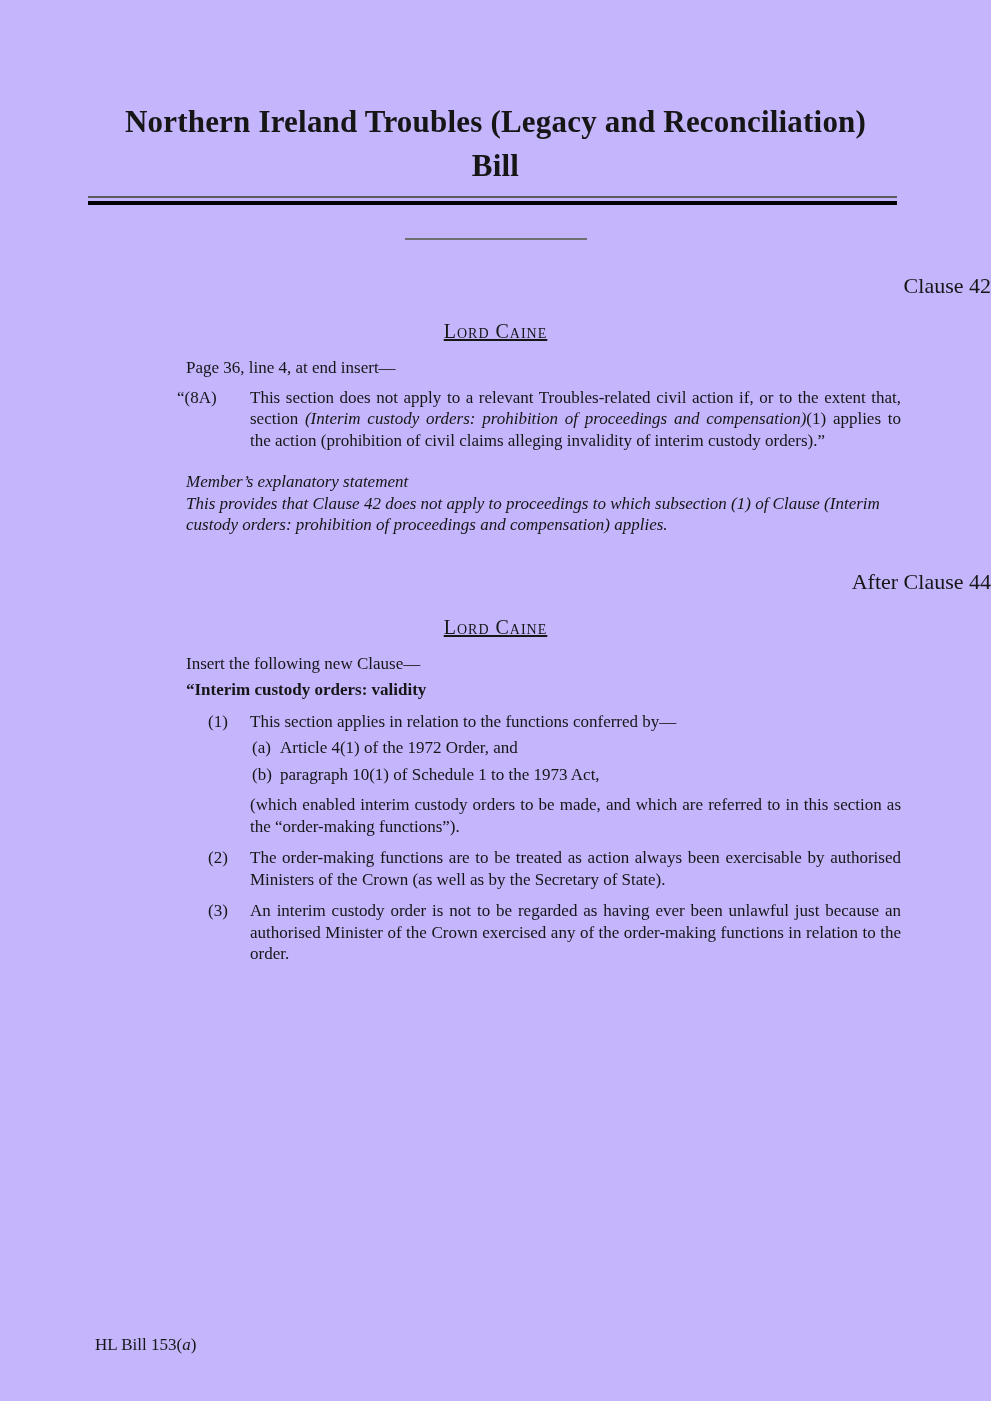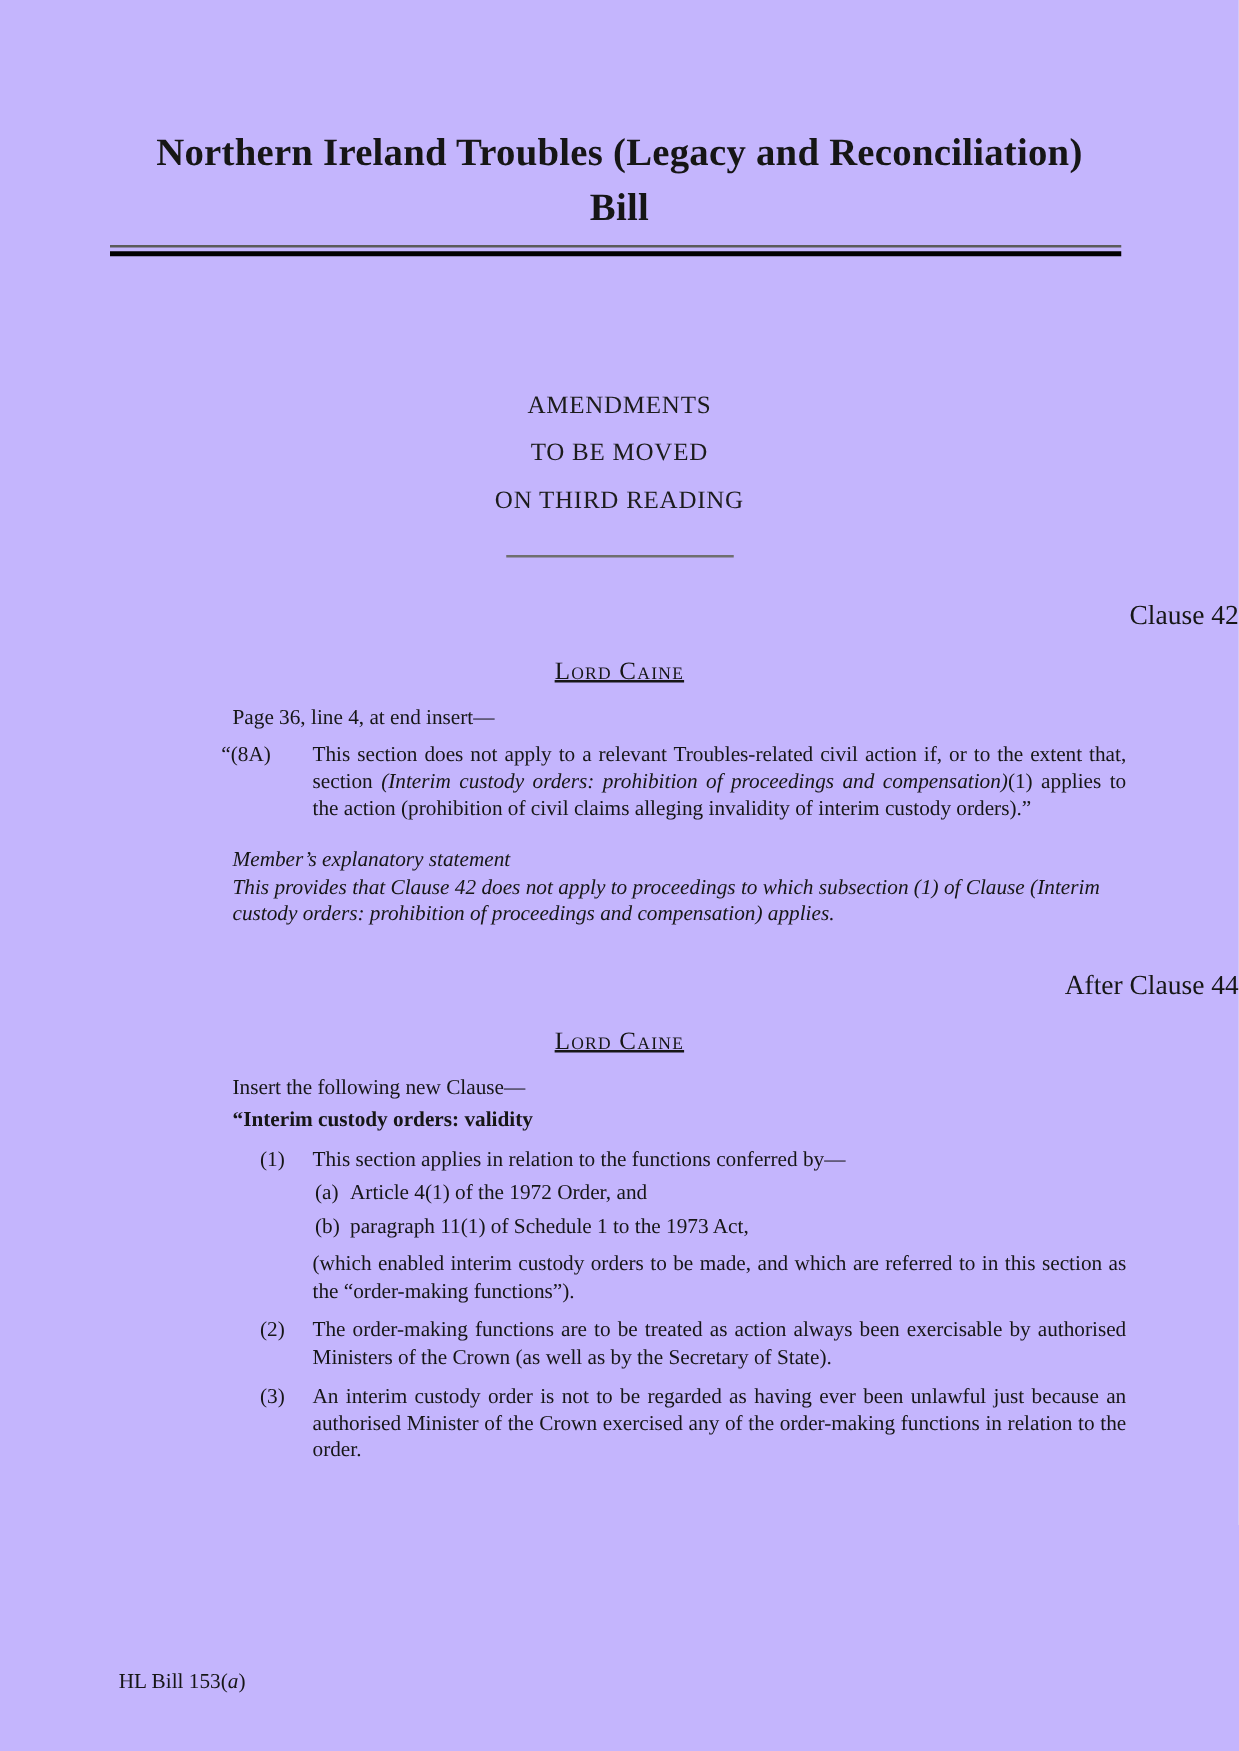--- a/index.html
+++ b/index.html
@@ -126,25 +126,20 @@
 <body>
 
 <div class="page">
 
   <h1 class="title">
     <span class="line">Northern Ireland Troubles (Legacy and Reconciliation)</span>
     <span class="line">Bill</span>
   </h1>
   <div class="double-rule"></div>
 
-  <div class="front">
-    <div class="front-line">AMENDMENTS</div>
-    <div class="front-line">TO BE MOVED</div>
-    <div class="front-line">ON THIRD READING</div>
-  </div>
   <div class="divider"></div>
 
   <div class="clause-heading">Clause 42</div>
   <div class="mover">Lord Caine</div>
 
   <div class="body-block">
     <div class="instruction">Page 36, line 4, at end insert—</div>
 
     <div class="hang-para">
       <span class="hang-label">“(8A)</span>
@@ -165,21 +160,21 @@
     <div class="num-item">
       <span class="num-label">(1)</span>
       <span>This section applies in relation to the functions conferred by—</span>
     </div>
     <div class="sub-item">
       <span class="num-label">(a)</span>
       <span>Article 4(1) of the 1972 Order, and</span>
     </div>
     <div class="sub-item">
       <span class="num-label">(b)</span>
-      <span>paragraph 11(1) of Schedule 1 to the 1973 Act,</span>
+      <span>paragraph 10(1) of Schedule 1 to the 1973 Act,</span>
     </div>
     <div class="continuation">(which enabled interim custody orders to be made, and which are referred to in this section as the “order-making functions”).</div>
 
     <div class="num-item">
       <span class="num-label">(2)</span>
       <span>The order-making functions are to be treated as action always been exercisable by authorised Ministers of the Crown (as well as by the Secretary of State).</span>
     </div>
 
     <div class="num-item">
       <span class="num-label">(3)</span>

